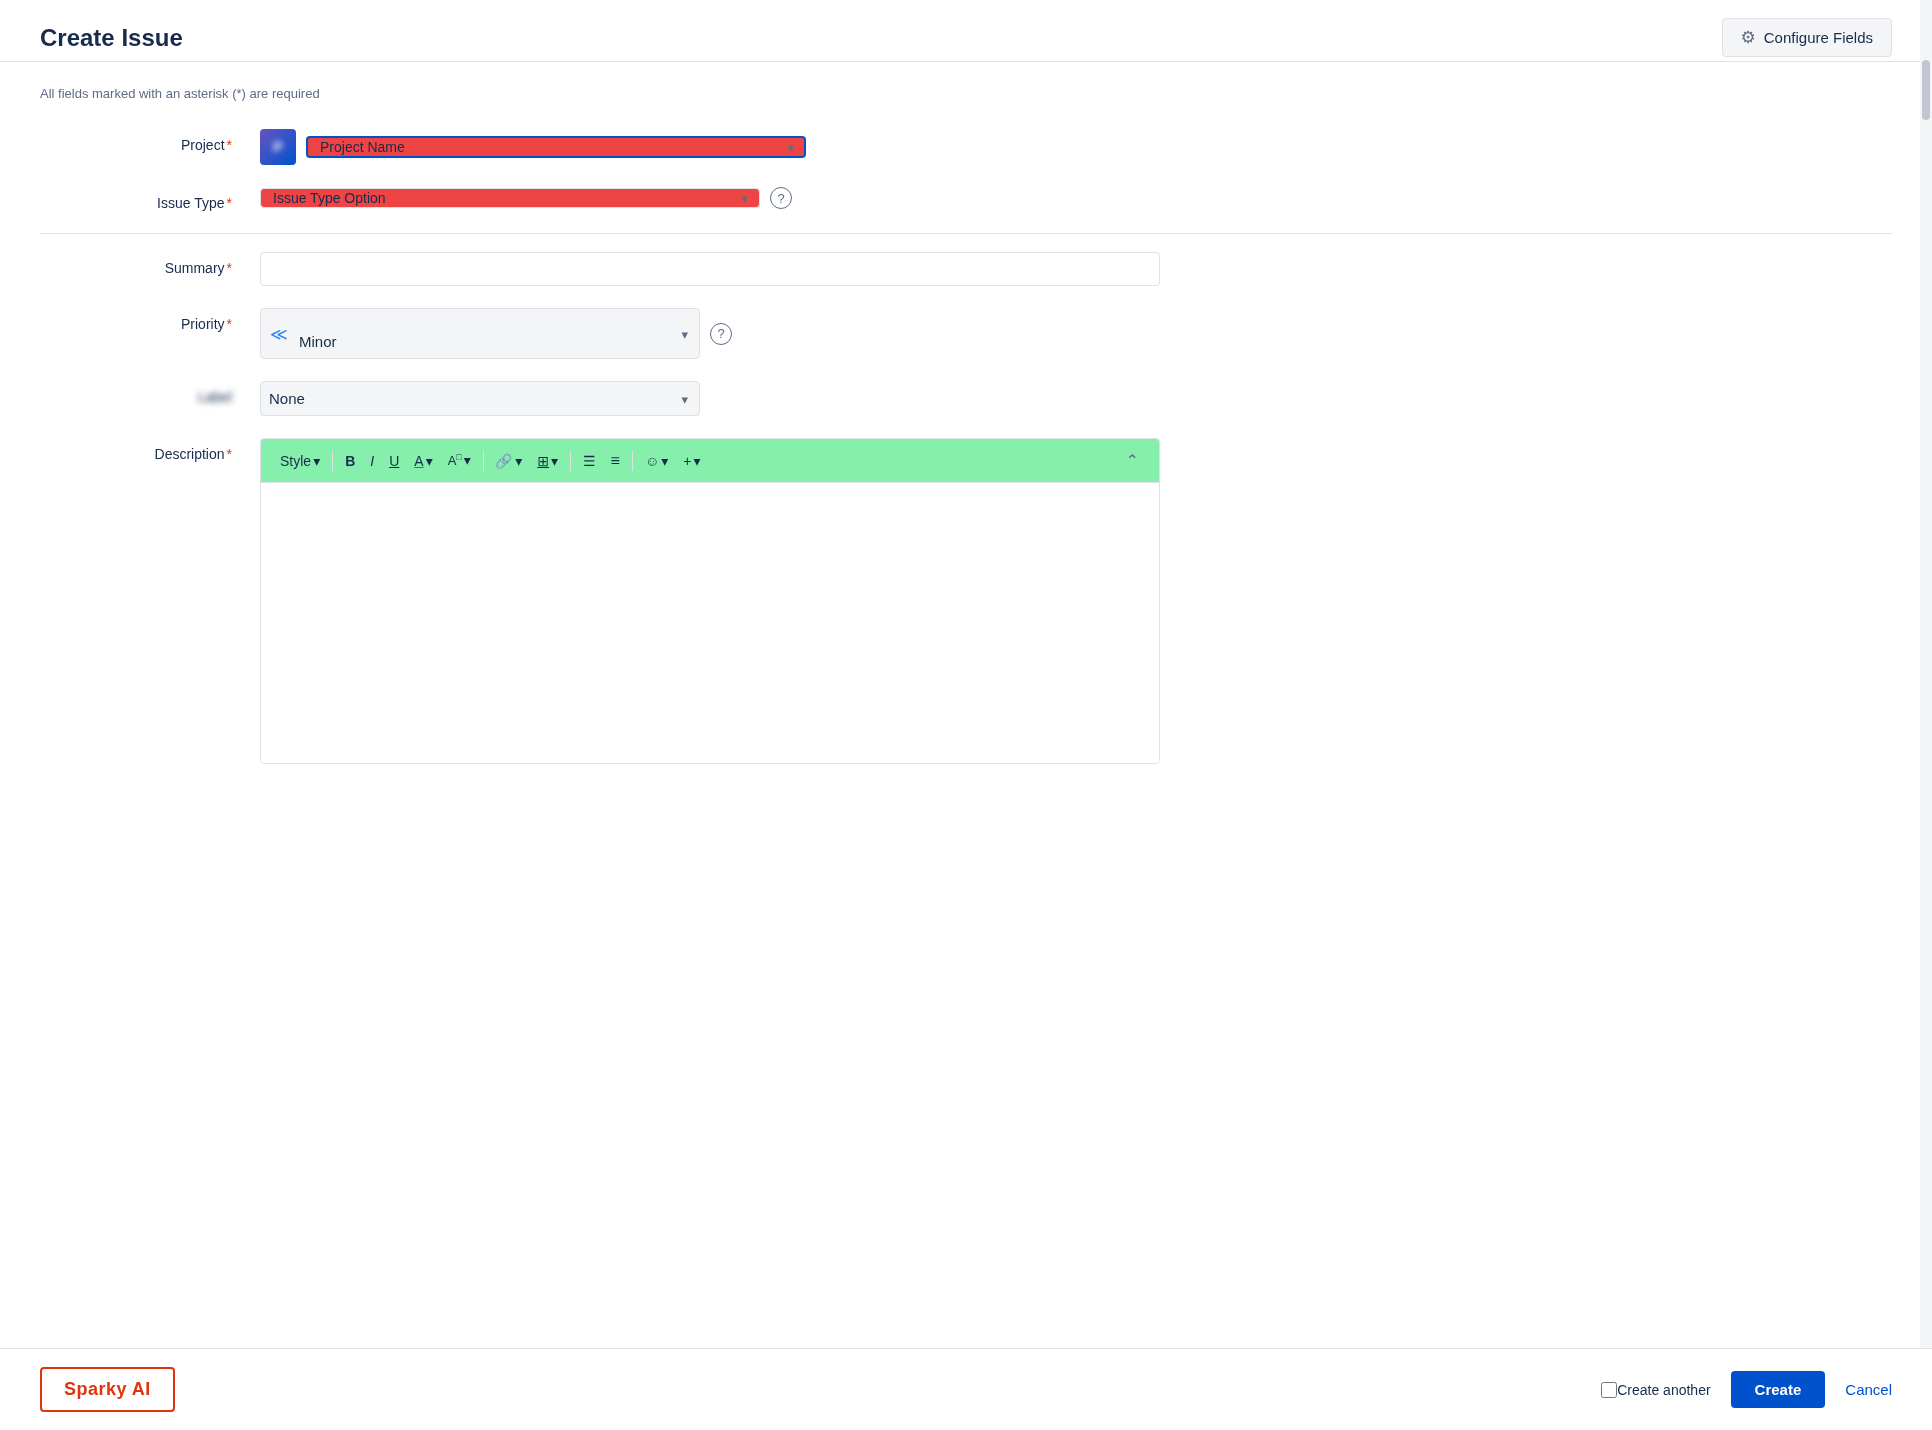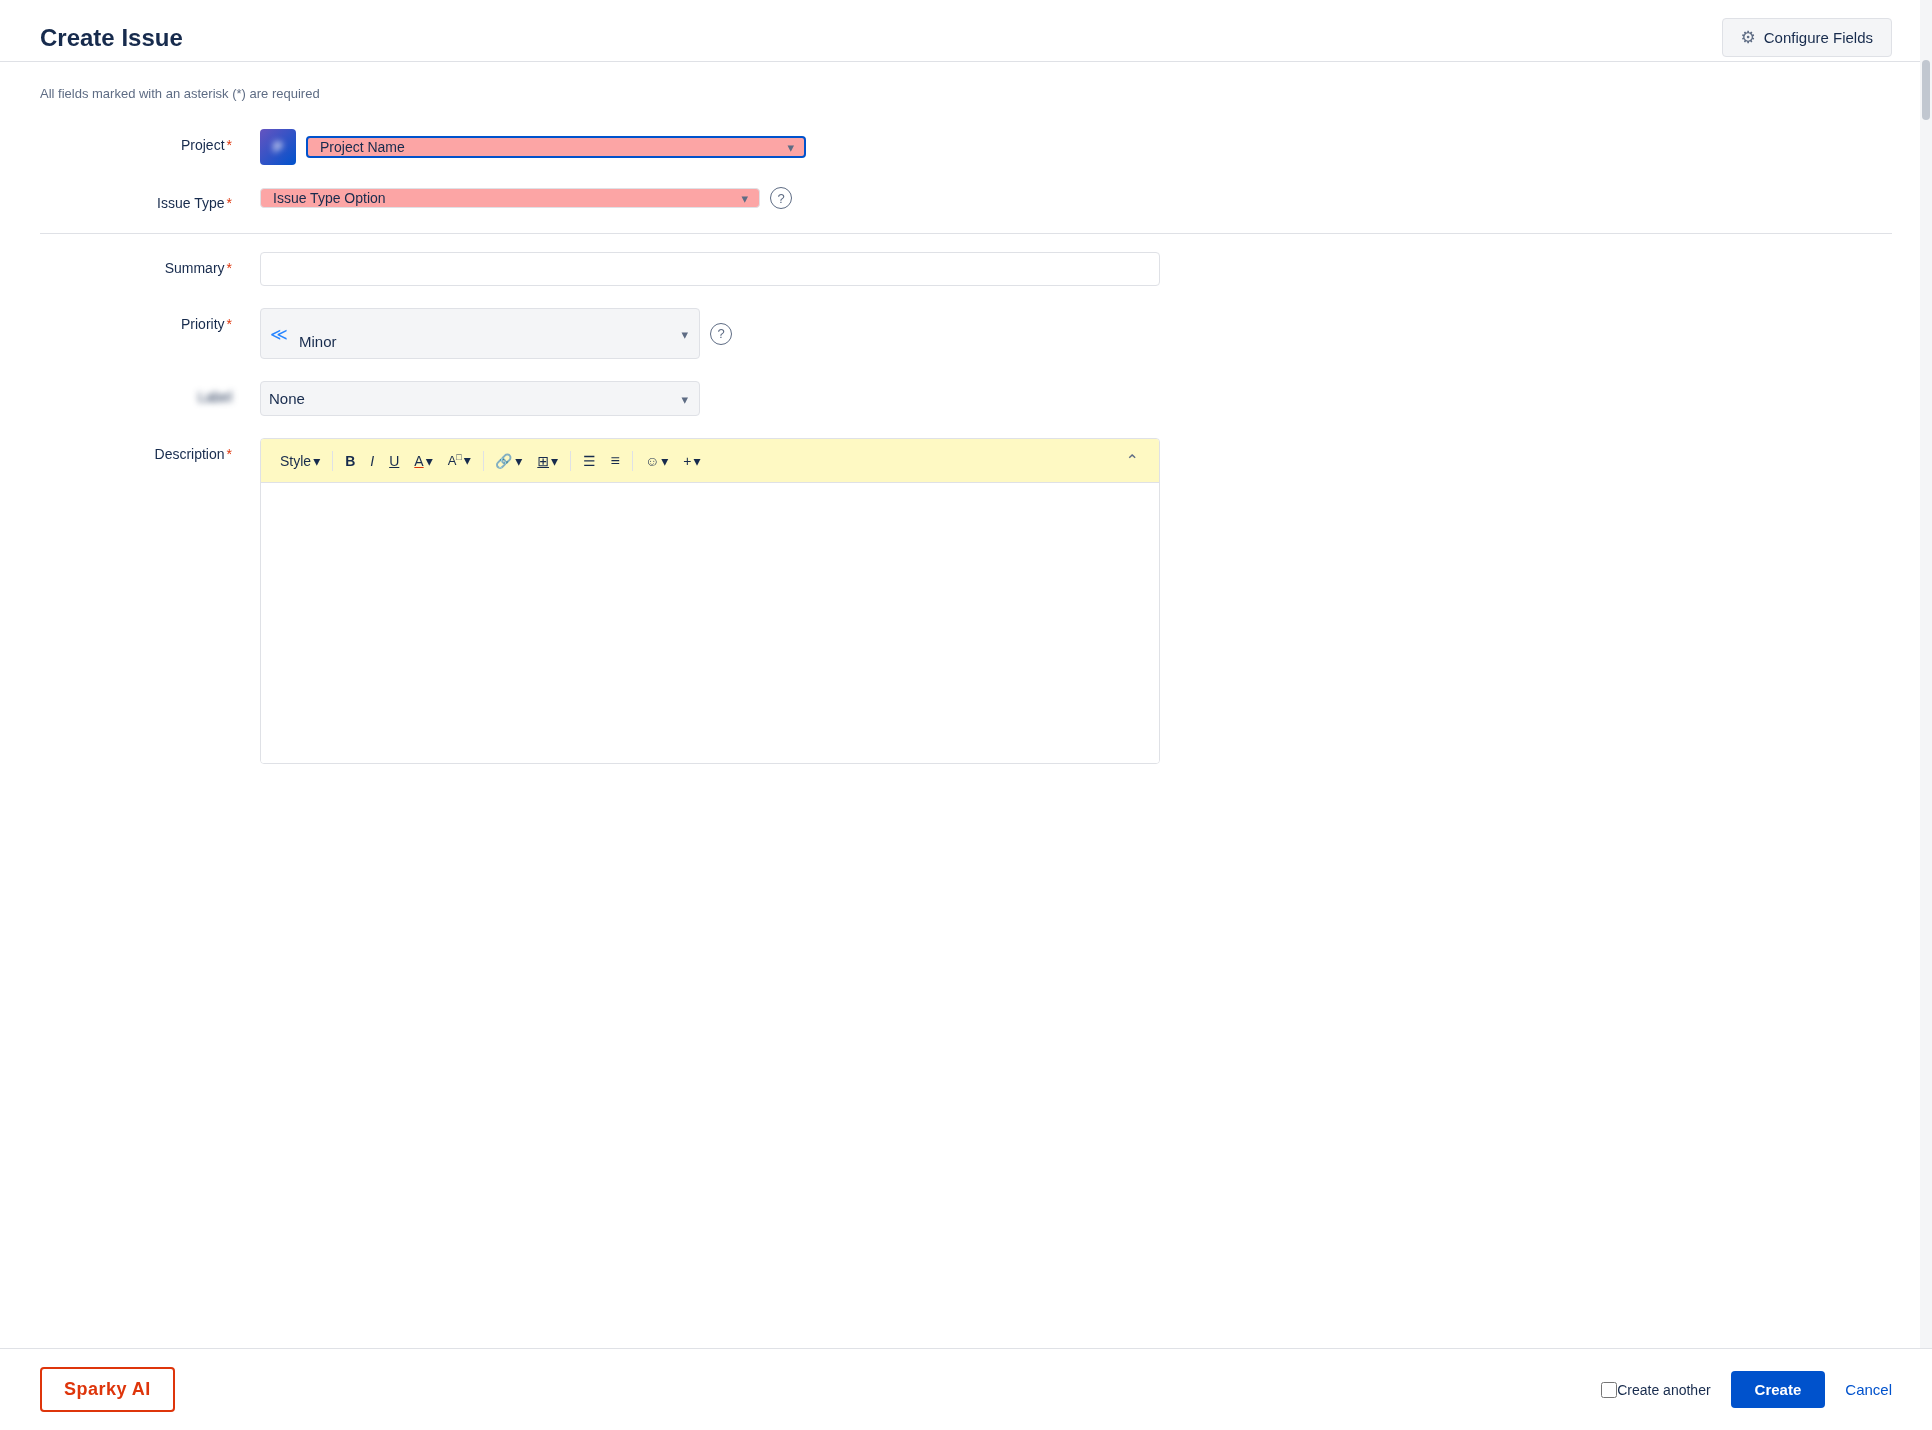--- a/index.html
+++ b/index.html
@@ -91,21 +91,21 @@
       background: linear-gradient(135deg, #6554c0, #0052cc);
       border-radius: 4px;
       display: flex;
       align-items: center;
       justify-content: center;
       color: #fff;
       font-weight: 700;
       font-size: 14px;
     }
     .select-field {
-      background: #fca5a5;
+      background: #ef4444;
       border: 2px solid #0052cc;
       border-radius: 4px;
       padding: 1px 12px;
       font-size: 14px;
       color: #172b4d;
       appearance: none;
       -webkit-appearance: none;
       cursor: pointer;
       width: 100%;
       outline: none;
@@ -234,21 +234,21 @@
       background: #fff;
       width: 100%;
       overflow: hidden;
     }
     .editor-toolbar {
       display: flex;
       align-items: center;
       gap: 1px;
       padding: 8px 12px;
       border-bottom: 1px solid #dfe1e6;
-      background: #fef9c3;
+      background: #86efac;
       flex-wrap: wrap;
     }
     .toolbar-btn {
       background: none;
       border: none;
       cursor: pointer;
       padding: 4px 7px;
       border-radius: 3px;
       font-size: 14px;
       color: #172b4d;

